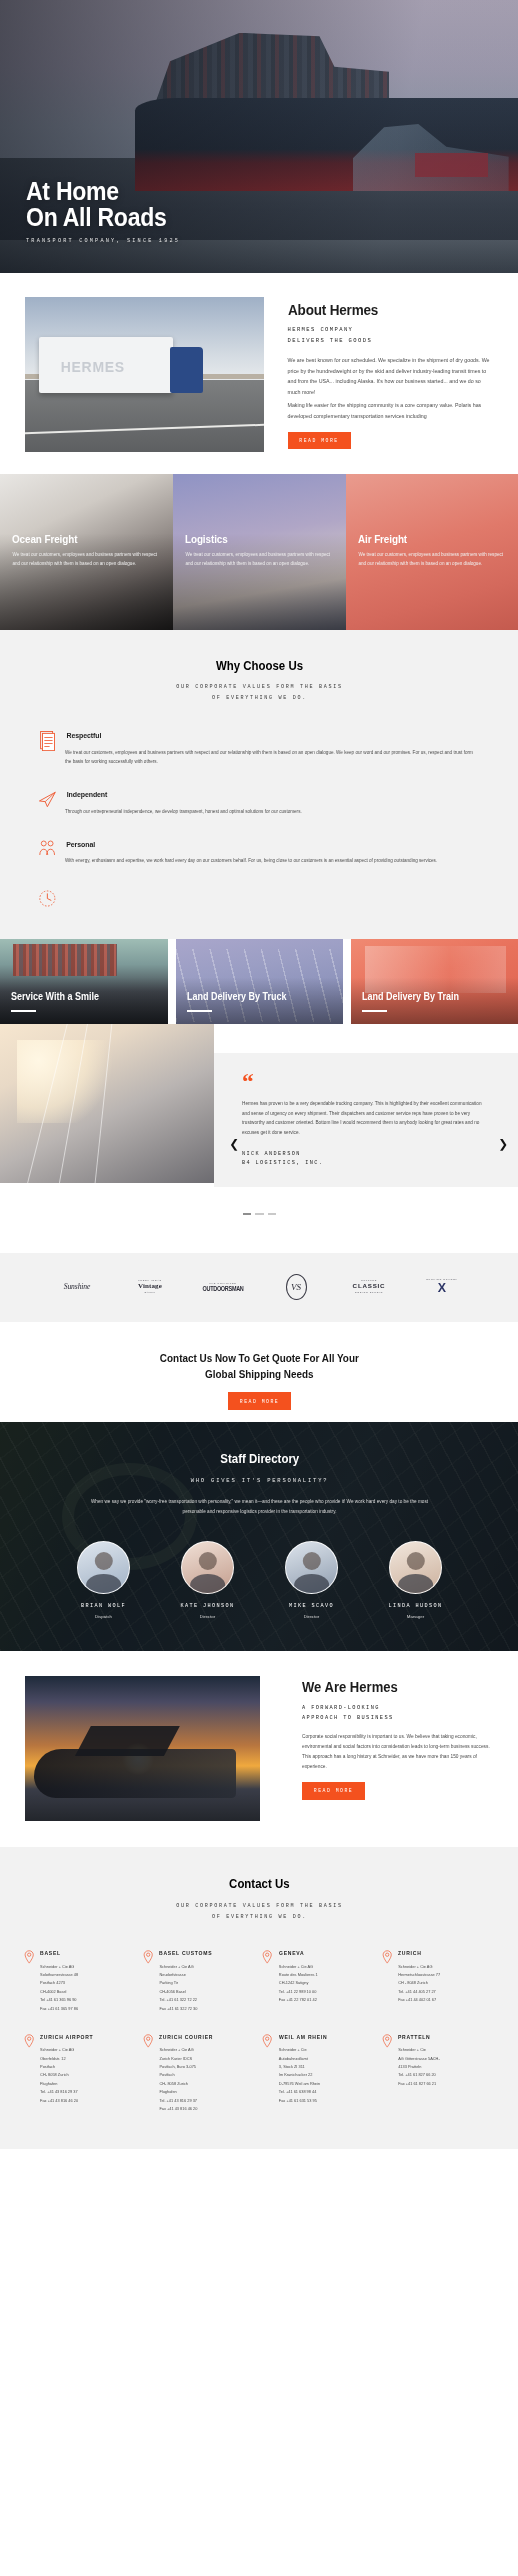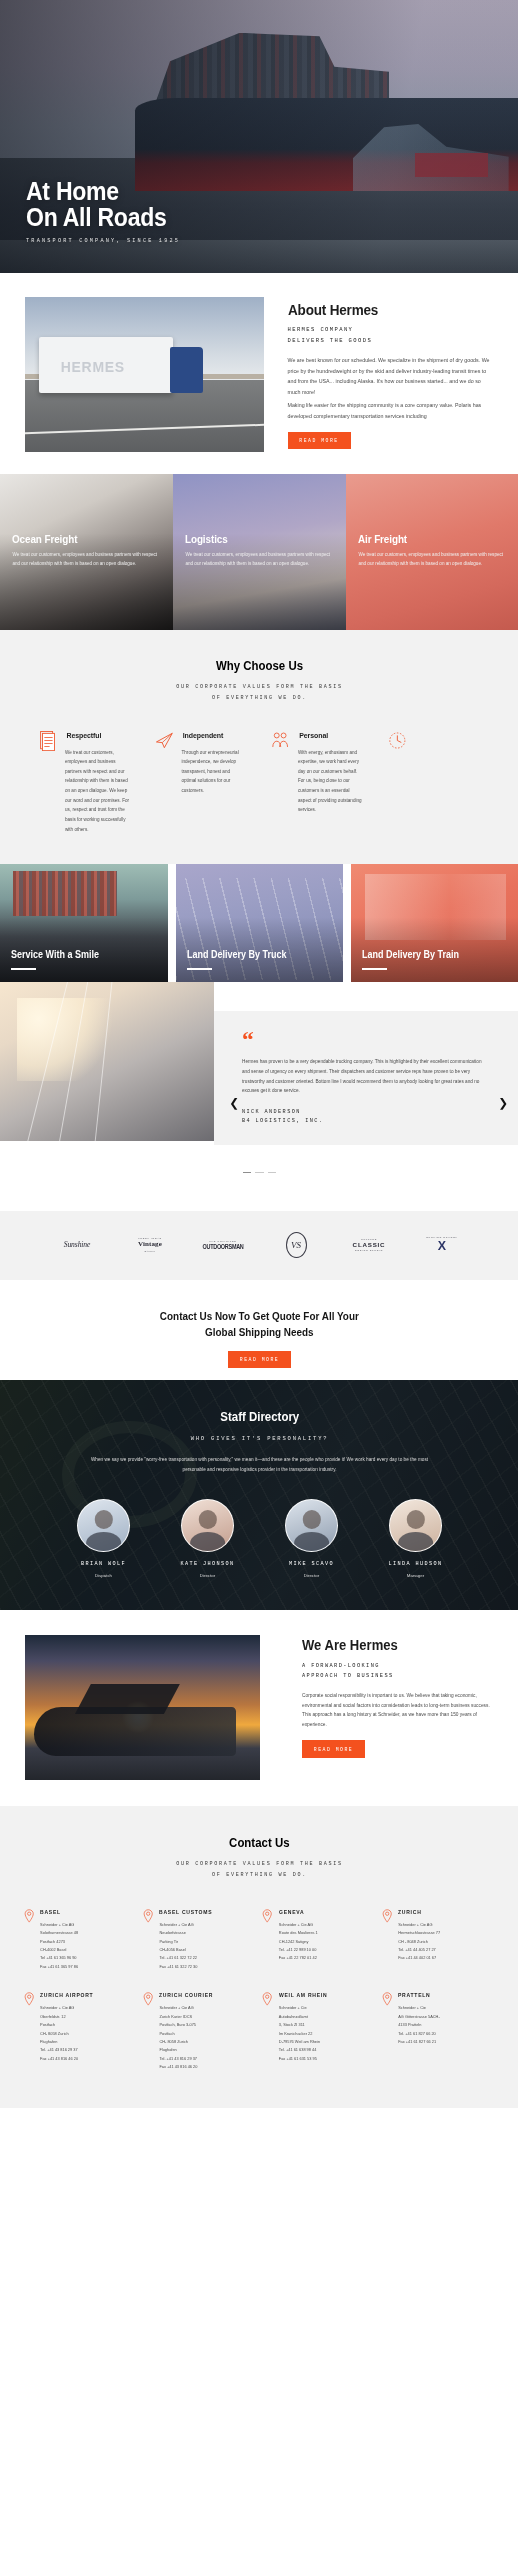--- a/index.html
+++ b/index.html
@@ -77,31 +77,31 @@
   .trio-inner { position:relative; z-index:3; }
   .trio-h { color:#fff; font-size:11px; font-weight:bold; letter-spacing:-0.1px;margin-top:44px; }
   .trio-h span { display:inline-block; transform:scaleX(0.9); transform-origin:left center; }
   .trio-p { margin-top:6.2px; color:#f0f0f0; font-size:4.6px; line-height:1.95; }
 
   
   .why { background:#f2f2f2; padding:28px 0 30px; }
   .sec-h { text-align:center; font-size:13px; font-weight:bold; color:#000000; }
   .sec-h span { display:inline-block; transform:scaleX(0.88); }
   .sec-sub { text-align:center; margin-top:9.7px; font-family:"Liberation Mono", monospace; font-size:5.1px; letter-spacing:1.7px; line-height:2.1; color:#3a3a3a; }
-  .feat-grid { display:grid; grid-template-columns:1fr 1fr 1fr 1fr; gap:22px 25px; margin:26px 40px 0 38px; }
+  .feat-grid { display:grid; grid-template-columns:1fr; gap:22px 25px; margin:26px 40px 0 38px; }
   .feat { display:flex; gap:8.3px; }
   .feat-ic { flex:0 0 auto; width:18.7px; height:21px; }
   .feat-ic svg { width:100%; height:100%; }
   .feat-h { font-size:7.6px; font-weight:bold; color:#1d1d1d; letter-spacing:-0.1px; }
   .feat-h span { display:inline-block; transform:scaleX(0.92); }
   .feat-p { margin-top:7.6px; font-size:4.6px; line-height:2.1; color:#4f4f4f; }
   .feat-txt { padding-top:1.4px; }
 
   
-  .banners { display:flex; height:118px;gap:8px; }
+  .banners { display:flex; height:85px;gap:8px; }
   .ban { flex:1; position:relative; overflow:hidden; display:flex; align-items:flex-end; padding:0 11px 12.4px; }
   .b1 { background:linear-gradient(180deg,#9fbdb5 0%,#7d9a99 30%,#43484f 62%,#23262c 100%); }
   .b2 { background:linear-gradient(170deg,#a9a6cb 0%,#9b9ec4 35%,#8d93bb 65%,#7f86ae 100%); }
   .b3 { background:linear-gradient(160deg,#f08a72 0%,#e8715c 45%,#dd6350 100%); }
   .b1:after,.b2:after,.b3:after { content:""; position:absolute; inset:0; background:linear-gradient(180deg,rgba(0,0,0,0) 45%,rgba(0,0,0,.42) 100%); }
   .ban-inner { position:relative; z-index:3; }
   .ban-h { color:#fff; font-size:10px; font-weight:bold; line-height:1.15; }
   .ban-h span { display:inline-block; transform:scaleX(0.9); transform-origin:left center; }
   .ban-rule { width:25px; height:2.1px; background:#fff; margin-top:7px; }
   .b1-cont { position:absolute; left:8%; top:6%; width:62%; height:38%;

